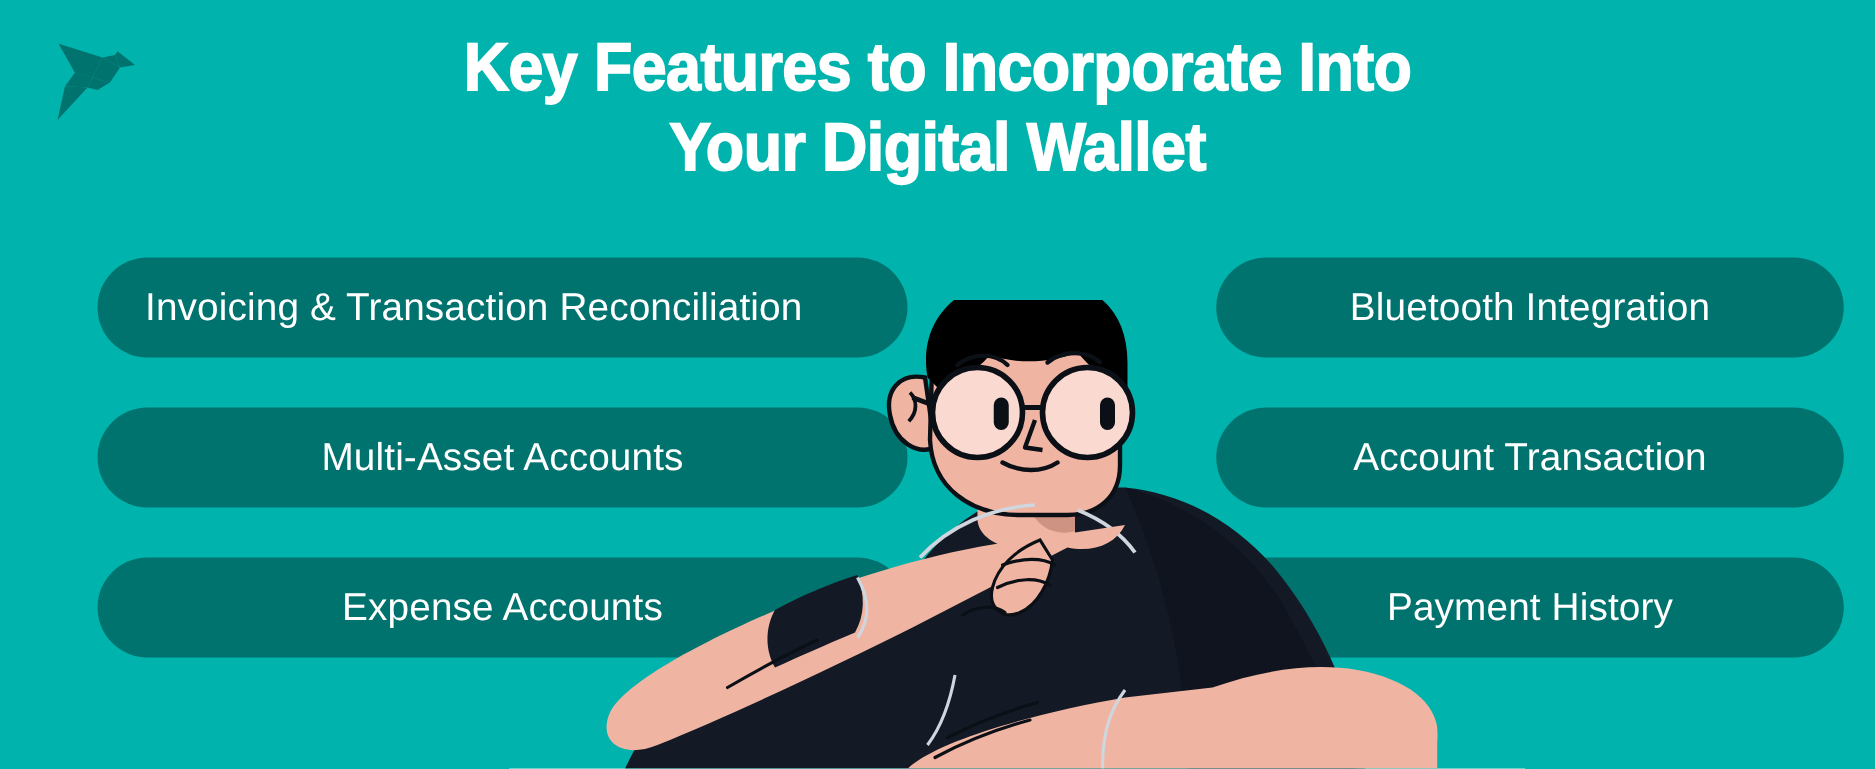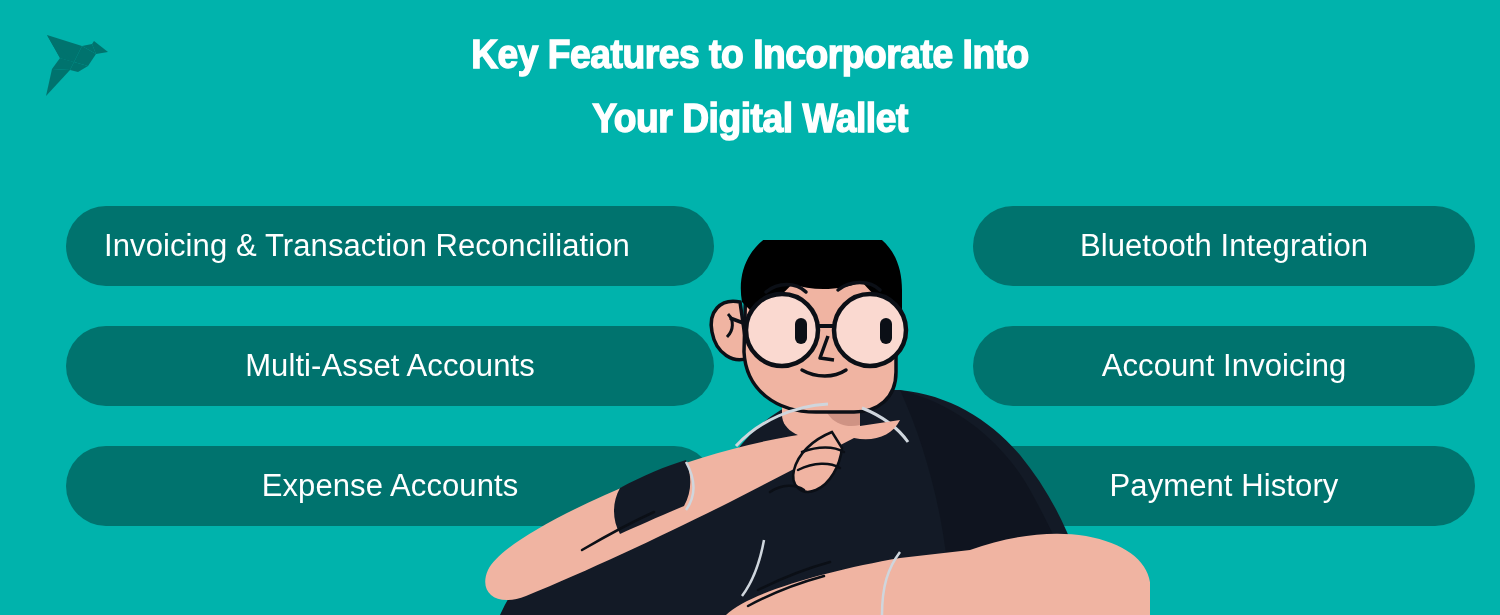--- a/index.html
+++ b/index.html
@@ -28,21 +28,21 @@
   
   #title {
     position: absolute;
     left: 0;
     top: 22px;
     width: 1500px;
     text-align: center;
     color: #ffffff;
     font-family: "Liberation Sans", sans-serif;
     font-weight: bold;
-    font-size: 40px;
+    font-size: 54px;
     line-height: 64px;
     letter-spacing: -0.5px;
     -webkit-text-stroke: 1.4px #ffffff;
     z-index: 6;
     pointer-events: none;
   }
   #title .line {
     display: block;
     transform: scaleX(0.93);
   }
@@ -53,21 +53,21 @@
     background: #00736e;
     border-radius: 999px;
     display: flex;
     align-items: center;
     color: #ffffff;
     font-size: 31px;
     font-weight: 400;
     letter-spacing: 0.1px;
     box-sizing: border-box;
   }
-  .pill.left  { left: 66px;  width: 648px;  height: 80px; justify-content: center; }
+  .pill.left  { left: 78px;  width: 648px;  height: 80px; justify-content: center; }
   .pill.right { left: 973px; width: 502px;  height: 80px; justify-content: center; }
 
   .pill.r1 { top: 206px; }
   .pill.r2 { top: 326px; justify-content: center; }
   .pill.r3 { top: 446px; }
 
   
   .pill.left.r1 { justify-content: flex-start; padding-left: 38px; }
 
   .pill-label { white-space: nowrap; }
@@ -127,21 +127,21 @@
 
     <div class="pill left r3">
       <span class="pill-label below">Expense Accounts</span>
     </div>
 
     <div class="pill right r1">
       <span class="pill-label above">Bluetooth Integration</span>
     </div>
 
     <div class="pill right r2">
-      <span class="pill-label above">Account Invoicing</span>
+      <span class="pill-label above">Account Transaction</span>
     </div>
 
     <div class="pill right r3">
       <span class="pill-label below">Payment History</span>
     </div>
 
   </div>
 
   <div id="person">
     <svg viewBox="0 0 720 375" width="720" height="375" aria-hidden="true">

